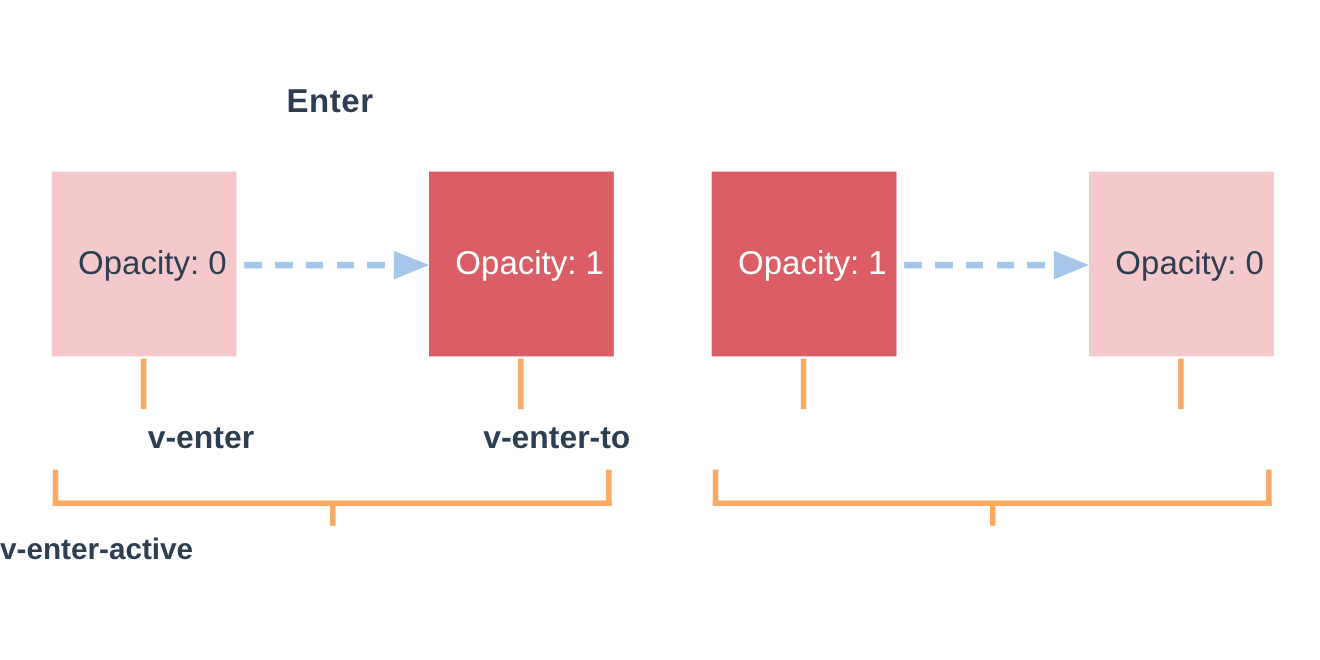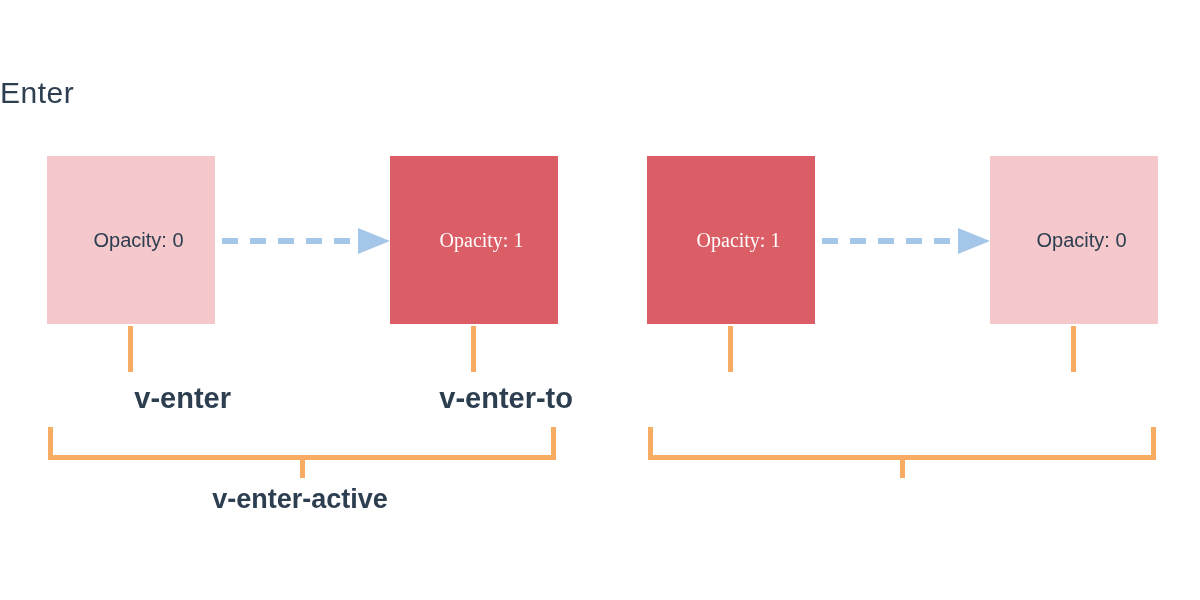--- a/index.html
+++ b/index.html
@@ -30,41 +30,42 @@
     height: 600px;
   }
   #enter-group { left: 0; }
   #leave-group { left: 600px; }
 
   .group-title {
     position: absolute;
     top: 76px;
     left: 0;
     width: 100%;
+    text-align: center;
     font-size: 30px;
-    font-weight: normal;
+    font-weight: bold;
     color: var(--text-dark);
     letter-spacing: 0.5px;
   }
 
   .box {
     position: absolute;
     top: 156px;
     width: 168px;
     height: 168px;
     display: flex;
     align-items: center;
     justify-content: center;
-    font-size: 20px;
+    font-size: 30px;
     padding-left: 15px;
   }
   .box-from { left: 47px; }
   .box-to   { left: 390px; }
   .box[data-variant="pink"] { background: var(--pink); color: var(--text-dark); }
-  .box[data-variant="red"]  { background: var(--red);  color: var(--text-light); font-family: Liberation Serif, serif; }
+  .box[data-variant="red"]  { background: var(--red);  color: var(--text-light); }
 
   .arrow-line {
     position: absolute;
     top: 238px;
     left: 222px;
     width: 136px;
     height: 6px;
     background: repeating-linear-gradient(
       90deg,
       var(--arrow-blue) 0px, var(--arrow-blue) 16px,
@@ -121,21 +122,21 @@
     width: 5px;
     height: 18px;
     background: var(--orange);
   }
 
   .active-label {
     position: absolute;
     top: 484px;
     left: 0;
     width: 100%;
-    text-align: center;
+    text-align: left;
     font-size: 27px;
     font-weight: bold;
     color: var(--text-dark);
   }
 </style>
 </head>
 <body>
 
 <div class="canvas">
 

